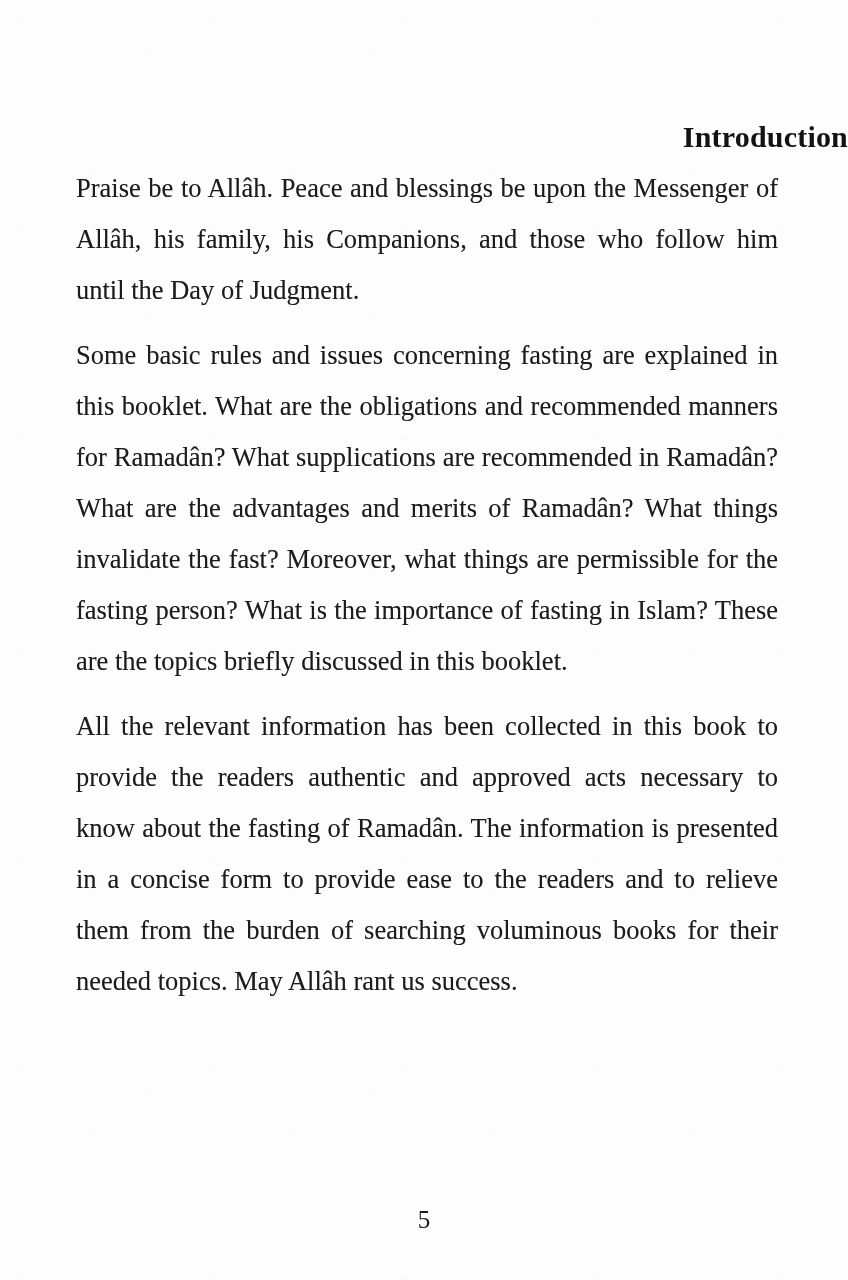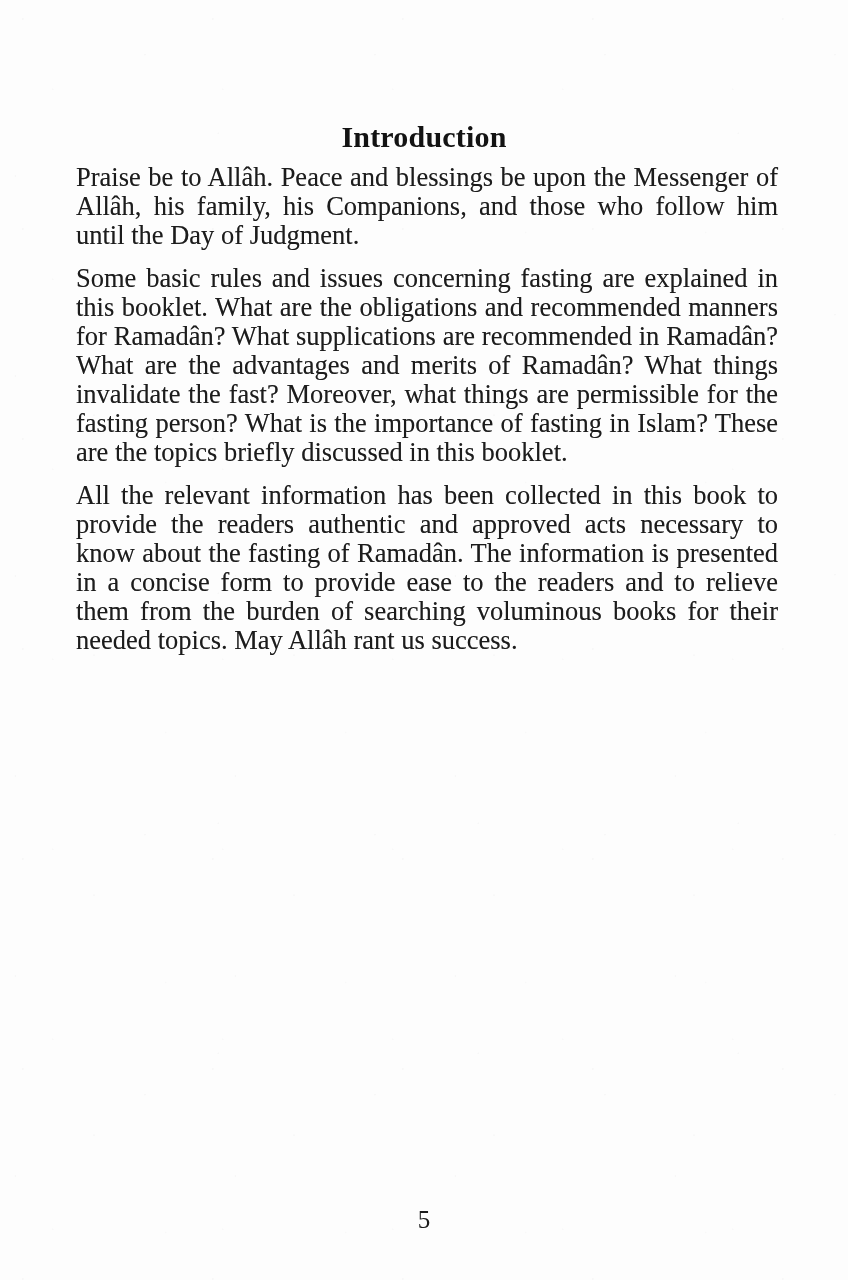--- a/index.html
+++ b/index.html
@@ -38,39 +38,39 @@
   .page {
     position: absolute;
     inset: 0;
   }
 
   .page-heading {
     position: absolute;
     top: 100px;
     left: 0;
     width: 848px;
-    text-align: center;
+    text-align: right;
     font-size: 30px;
     font-weight: bold;
     letter-spacing: 0.2px;
     color: #131313;
   }
 
   .body-text {
     position: absolute;
     top: 163px;
     left: 76px;
     width: 702px;
   }
 
   .para {
     text-align: justify;
     text-justify: inter-word;
     font-size: 26.5px;
-    line-height: 29px;
+    line-height: 51px;
     margin: 0 0 14px 0;
     color: #1c1c1c;
     text-shadow: 0 0 0.45px rgba(0,0,0,0.35);
   }
   .para:last-child {
     margin-bottom: 4px;
   }
 
   .page-number {
     position: absolute;

